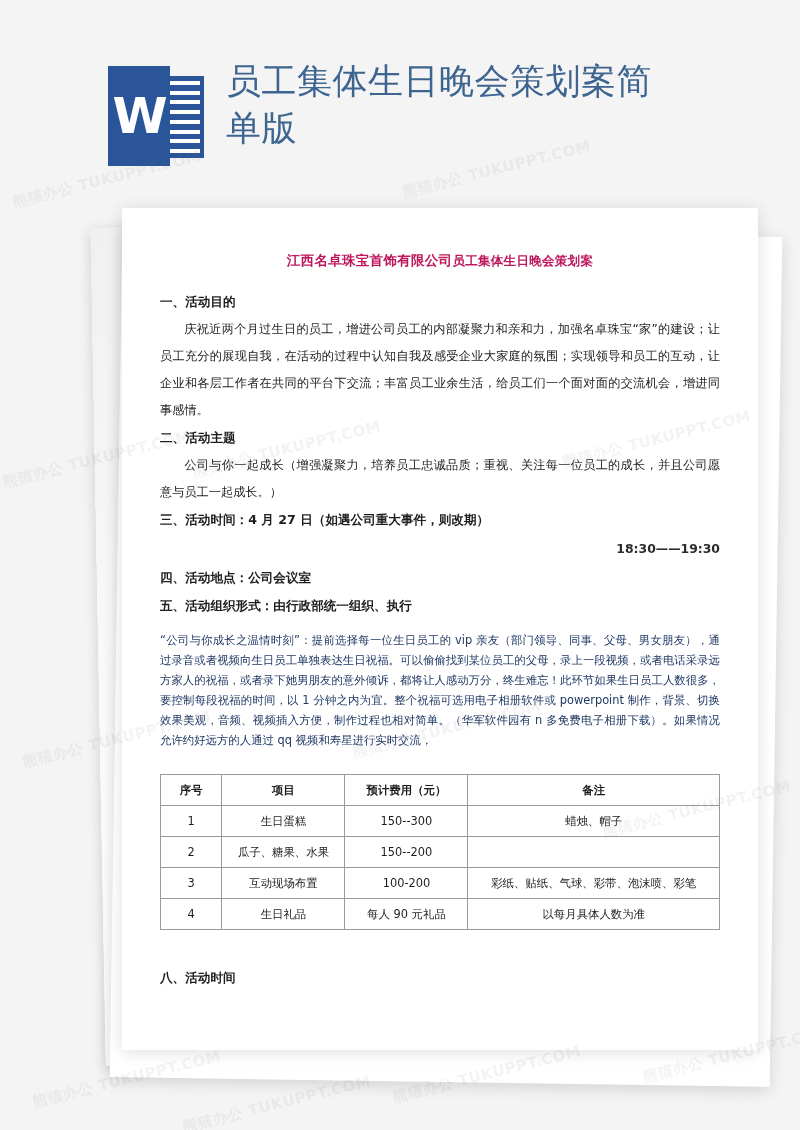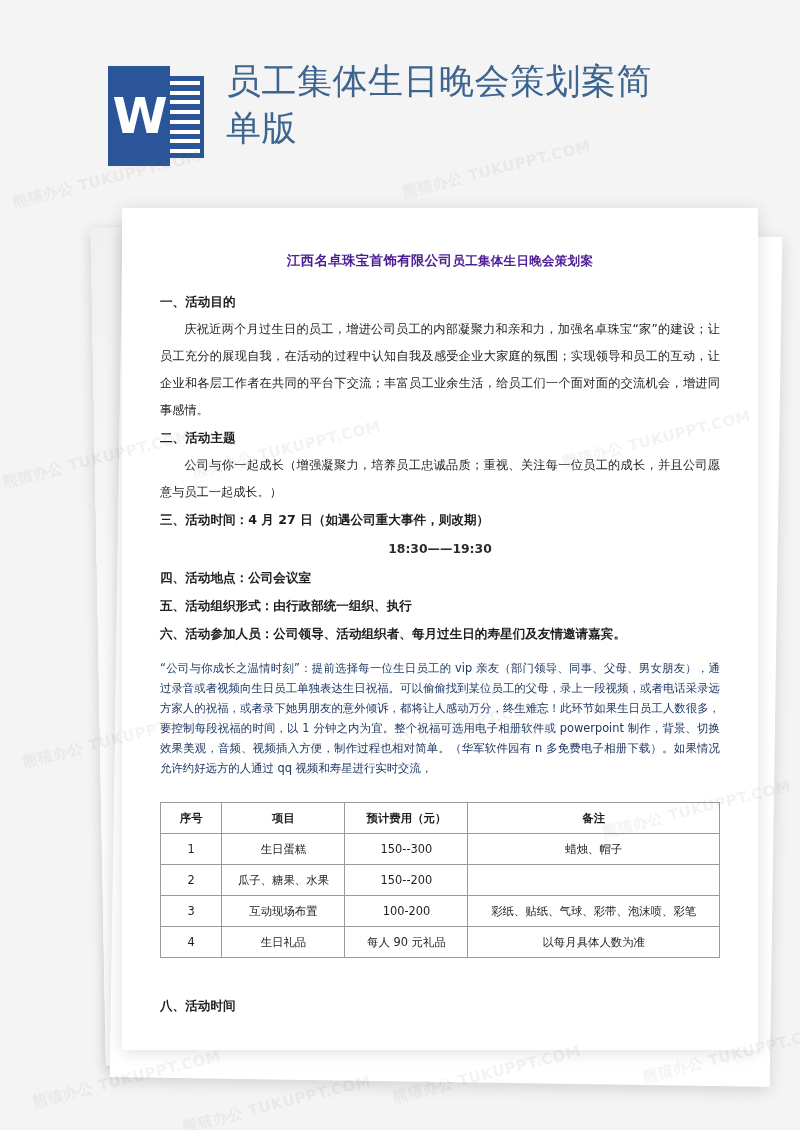--- a/index.html
+++ b/index.html
@@ -131,42 +131,42 @@
     color: #2b2b2b;
     font-family: "DejaVu Serif", "Liberation Serif", serif;
   }
 
   .docheading {
     text-align: center;
     font-size: 13.5px;
     font-weight: bold;
     letter-spacing: 0.3px;
     margin-bottom: 18px;
-    color: #4c1d95;
+    color: #be185d;
   }
   .docheading .part-a { font-family: "DejaVu Serif", "Liberation Serif", serif; }
   .docheading .part-b { font-family: "DejaVu Sans", "Liberation Sans", sans-serif; font-size: 12.5px; }
 
   .sec-h {
     font-size: 12.6px;
     font-weight: bold;
     line-height: 28px;
     color: #1d1d1d;
     font-family: "DejaVu Sans", "Liberation Sans", sans-serif;
   }
   .para {
     font-size: 12.2px;
     line-height: 27px;
     text-align: justify;
     text-indent: 2em;
     color: #232323;
     font-family: "DejaVu Sans", "Liberation Sans", sans-serif;
   }
   .centered {
-    text-align: center;
+    text-align: right;
     font-size: 12.4px;
     line-height: 30px;
     font-weight: bold;
     font-family: "DejaVu Sans", "Liberation Sans", sans-serif;
   }
 
   .blue-block {
     color: #1f3864;
     font-size: 11.4px;
     line-height: 20px;
@@ -243,21 +243,20 @@
       <div class="para">庆祝近两个月过生日的员工，增进公司员工的内部凝聚力和亲和力，加强名卓珠宝“家”的建设；让员工充分的展现自我，在活动的过程中认知自我及感受企业大家庭的氛围；实现领导和员工的互动，让企业和各层工作者在共同的平台下交流；丰富员工业余生活，给员工们一个面对面的交流机会，增进同事感情。</div>
 
       <div class="sec-h">二、活动主题</div>
       <div class="para">公司与你一起成长（增强凝聚力，培养员工忠诚品质；重视、关注每一位员工的成长，并且公司愿意与员工一起成长。）</div>
 
       <div class="sec-h">三、活动时间：4 月 27 日（如遇公司重大事件，则改期）</div>
       <div class="centered">18:30——19:30</div>
 
       <div class="sec-h">四、活动地点：公司会议室</div>
       <div class="sec-h">五、活动组织形式：由行政部统一组织、执行</div>
-      <div class="sec-h">六、活动参加人员：公司领导、活动组织者、每月过生日的寿星们及友情邀请嘉宾。</div>
 
       <div class="blue-block">“公司与你成长之温情时刻”：提前选择每一位生日员工的 vip 亲友（部门领导、同事、父母、男女朋友），通过录音或者视频向生日员工单独表达生日祝福。可以偷偷找到某位员工的父母，录上一段视频，或者电话采录远方家人的祝福，或者录下她男朋友的意外倾诉，都将让人感动万分，终生难忘！此环节如果生日员工人数很多，要控制每段祝福的时间，以 1 分钟之内为宜。整个祝福可选用电子相册软件或 powerpoint 制作，背景、切换效果美观，音频、视频插入方便，制作过程也相对简单。（华军软件园有 n 多免费电子相册下载）。如果情况允许约好远方的人通过 qq 视频和寿星进行实时交流，</div>
 
 
       <table class="budget-table">
         <thead>
           <tr>
             <th class="col-0">序号</th>
             <th class="col-1">项目</th>
             <th class="col-2">预计费用（元）</th>

